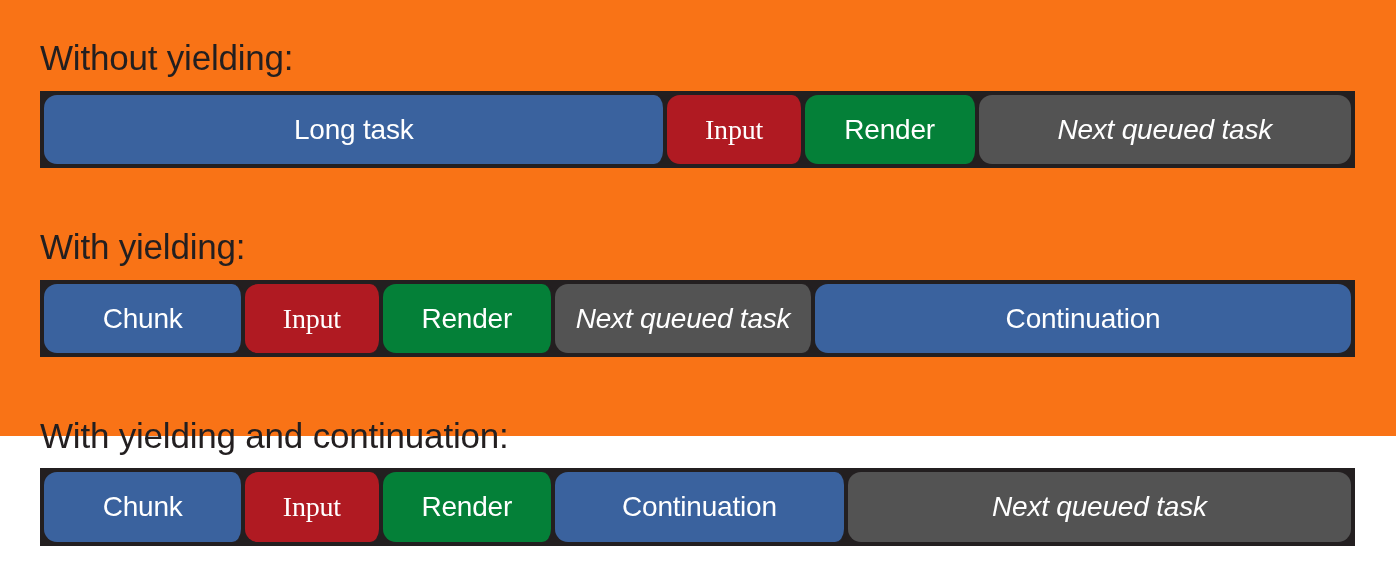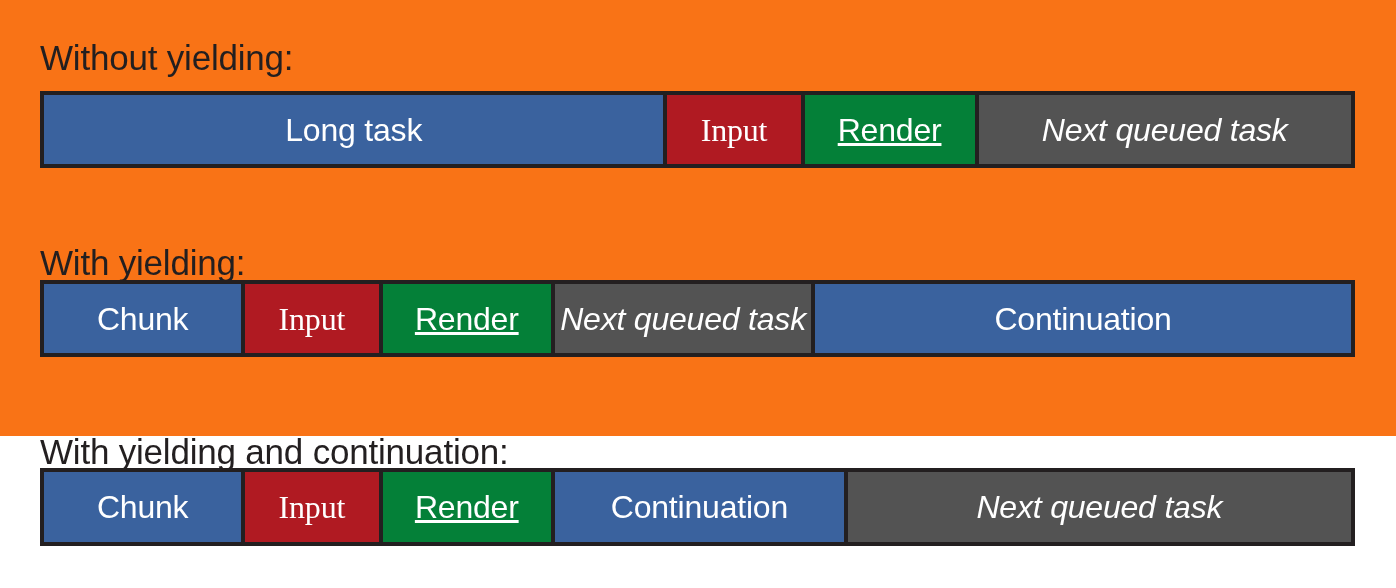--- a/index.html
+++ b/index.html
@@ -40,39 +40,40 @@
     background: #231f20;
   }
   .seg {
     position: relative;
     box-sizing: border-box;
     display: flex;
     align-items: center;
     justify-content: center;
     height: 100%;
     color: #ffffff;
-    font-size: 32px;
+    font-size: 28px;
     line-height: 1;
     letter-spacing: -0.2px;
     white-space: nowrap;
     overflow: hidden;
     border-right: 4px solid #231f20;
+    border-radius: 13px;
   }
   .seg:last-child { border-right: none; }
   .seg-blue  { background: #3a629e; }
   .seg-red   { background: #b01a22; font-family: Liberation Serif, serif; }
-  .seg-green { background: #048038; text-decoration: underline; }
+  .seg-green { background: #048038; }
   .seg-gray  { background: #535353; font-style: italic; }
 
   
   #label-1    { top: 38px; }
   #timeline-1 { top: 91px; height: 77px; }
-  #label-2    { top: 227px; margin-top: 16px; }
+  #label-2    { top: 227px; }
   #timeline-2 { top: 280px; height: 77px; }
-  #label-3    { top: 432px; }
+  #label-3    { top: 416px; }
   #timeline-3 { top: 468px; height: 78px; }
 </style>
 </head>
 <body>
 
 <div class="canvas">
 
   <div class="row-label" id="label-1">Without yielding:</div>
   <div class="timeline" id="timeline-1">
     <div class="seg seg-blue" style="width:47.7%">Long task</div>

